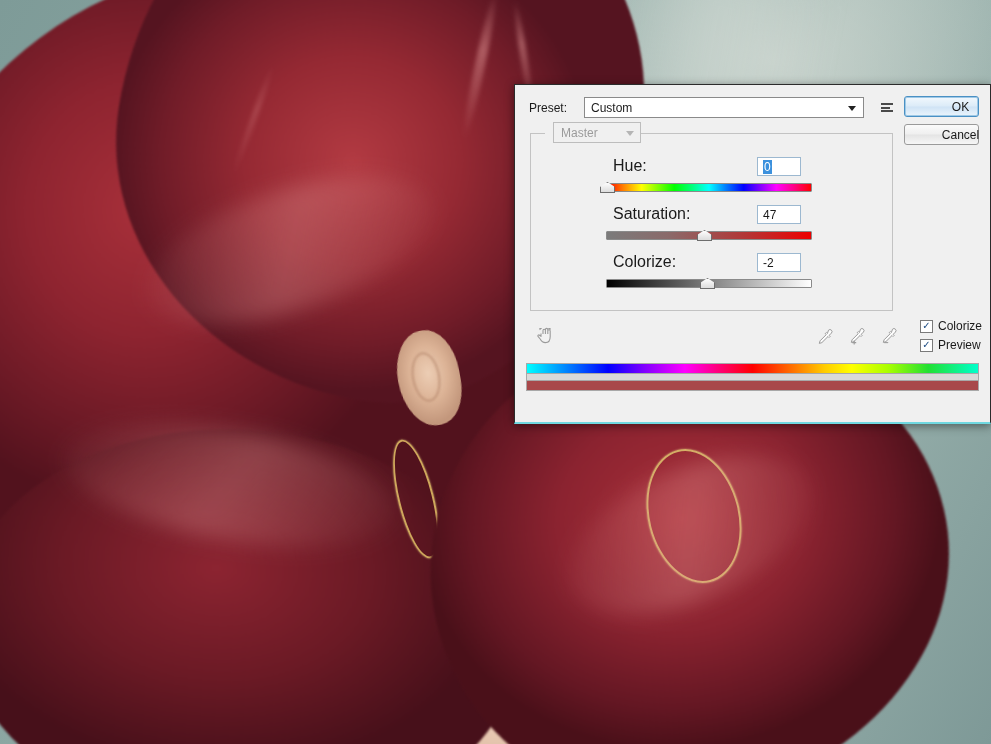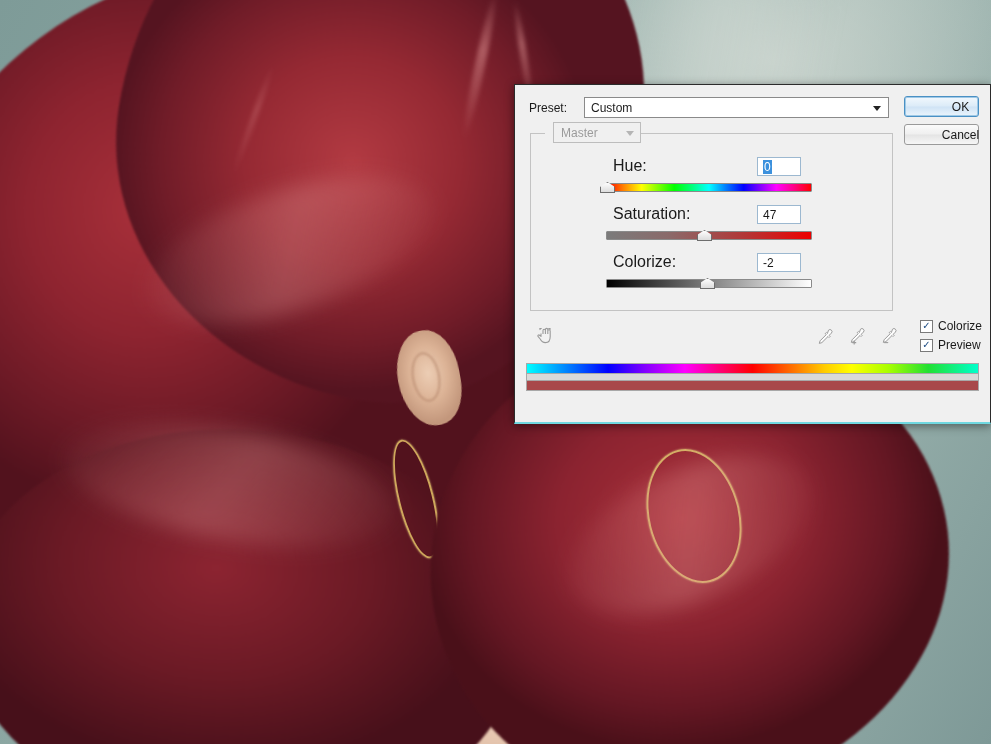--- a/index.html
+++ b/index.html
@@ -185,21 +185,21 @@
   }
   .body { position:relative; height:calc(100% - 23px); background:#f0f0f0; }
 
   
   .preset-row {
     position:absolute; left:14px; top:12px; right:12px; height:21px;
     display:flex; align-items:center; gap:17px;
   }
   .preset-label { font-size:12px; }
   .preset-select {
-    width:305px; height:21px;
+    width:280px; height:21px;
     background:#fff; border:1px solid #8a8a8a;
     display:flex; align-items:center; padding:0 6px;
     font-size:12px; position:relative; cursor:pointer;
   }
   .preset-select .caret {
     position:absolute; right:7px; top:50%; margin-top:-2px;
     width:0;height:0;border-left:4px solid transparent;border-right:4px solid transparent;border-top:5px solid #222;
   }
   .preset-menu-icon {
     width:16px; height:16px; cursor:pointer;

